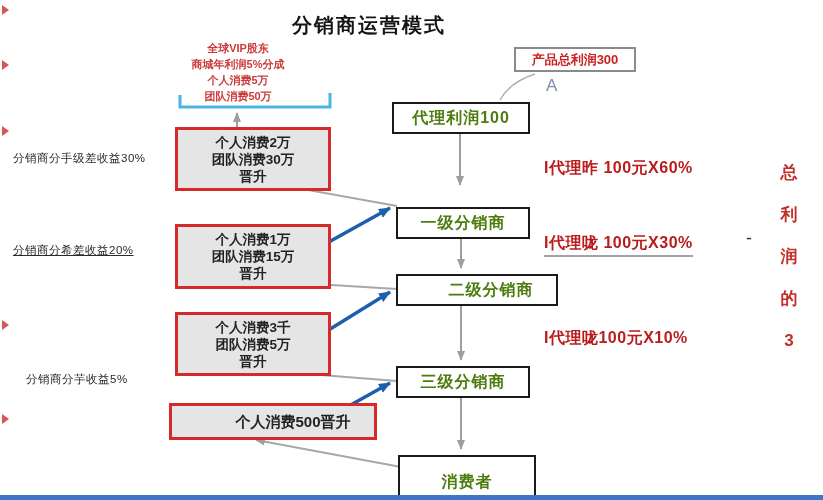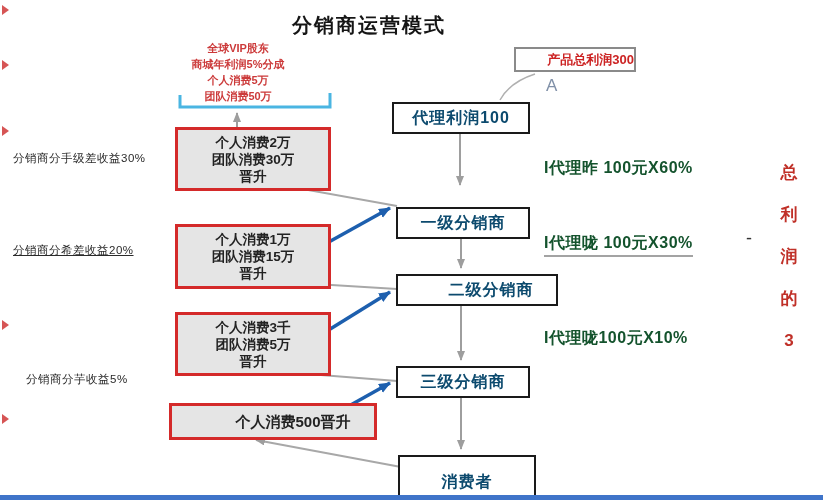--- a/index.html
+++ b/index.html
@@ -6,41 +6,41 @@
   #stage{
     position:relative;width:823px;height:500px;background:#ffffff;
     overflow:hidden;font-family:"Liberation Sans","DejaVu Sans",sans-serif;
     -webkit-font-smoothing:antialiased;
   }
   .abs{position:absolute;}
   #title{left:292px;top:12px;font-size:20px;font-weight:700;letter-spacing:2px;color:#151515;}
   #vip-note{left:160px;top:40px;width:156px;text-align:center;color:#cc3a3a;
     font-size:11px;line-height:16px;font-weight:600;z-index:3;}
   #profit-box{left:514px;top:47px;width:118px;height:21px;border:2px solid #8a8a8a;background:#fefefe;
-    color:#cc2222;font-size:13px;font-weight:700;text-align:right;line-height:21px;z-index:3;}
+    color:#cc2222;font-size:13px;font-weight:700;text-align:center;line-height:21px;z-index:3;}
   #letter-a{left:546px;top:76px;font-size:17px;color:#8090a8;}
   .flow-box{background:#fff;border:2px solid #1a1a1a;display:flex;align-items:center;justify-content:center;
-    font-size:16px;font-weight:600;color:#0c4a6e;z-index:2;letter-spacing:1px;}
+    font-size:16px;font-weight:600;color:#4d7c0f;z-index:2;letter-spacing:1px;}
   #flow-0{left:392px;top:102px;width:134px;height:28px;}
   #flow-1{left:396px;top:191px;width:130px;height:28px;margin-top:16px;}
   #flow-2{left:396px;top:274px;width:130px;height:28px;padding-left:28px;}
   #flow-3{left:396px;top:366px;width:130px;height:28px;}
   #flow-4{left:398px;top:455px;width:134px;height:50px;}
   .red-box{background:#e5e5e5;border:3px solid #d42a2a;color:#222;font-size:13.5px;font-weight:600;
     text-align:center;display:flex;flex-direction:column;align-items:center;justify-content:center;
     line-height:17px;z-index:2;}
   #red-0{left:175px;top:127px;width:150px;height:58px;}
   #red-1{left:175px;top:224px;width:150px;height:59px;}
   #red-2{left:175px;top:312px;width:150px;height:58px;}
   #red-3{left:169px;top:403px;width:162px;height:31px;font-size:15px;padding-left:40px;}
   .left-label{font-size:11.5px;color:#2a2a2a;letter-spacing:0.5px;}
   #left-label-0{left:13px;top:151px;}
   #left-label-1{left:13px;top:243px;text-decoration:underline;}
   #left-label-2{left:26px;top:330px;margin-top:42px;}
-  .right-note{left:544px;font-size:16px;font-weight:700;color:#14532d;letter-spacing:0.5px;}
+  .right-note{left:544px;font-size:16px;font-weight:700;color:#b91c1c;letter-spacing:0.5px;}
   #right-note-0{top:158px;}
   #right-note-1{top:233px;border-bottom:2px solid #a3a3a3;padding-bottom:1px;}
   #right-note-2{top:328px;}
   #dash-mark{left:746px;top:228px;font-size:18px;color:#333;}
   #vertical-note{left:777px;top:152px;width:24px;text-align:center;color:#c03028;
     font-size:17px;font-weight:600;z-index:3;}
   #vertical-note .vchar{display:block;height:42px;line-height:42px;}
   .edge-mark{width:0;height:0;border-top:5px solid transparent;border-bottom:5px solid transparent;
     border-left:7px solid #cc2a2a;opacity:.8;z-index:3;}
   #bottom-bar{left:0;top:495px;width:823px;height:5px;background:#3f74c9;z-index:4;}

